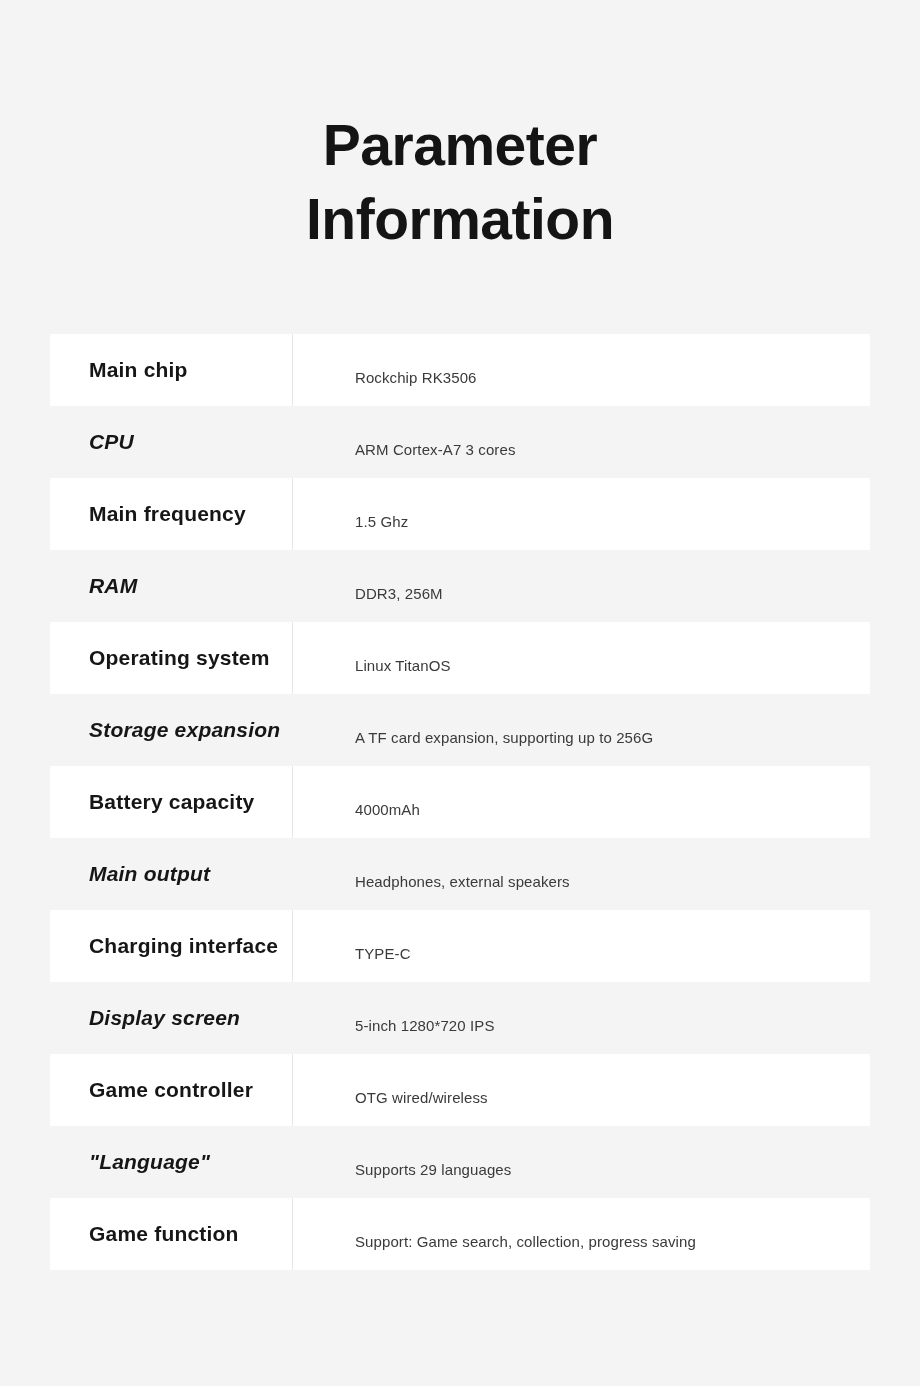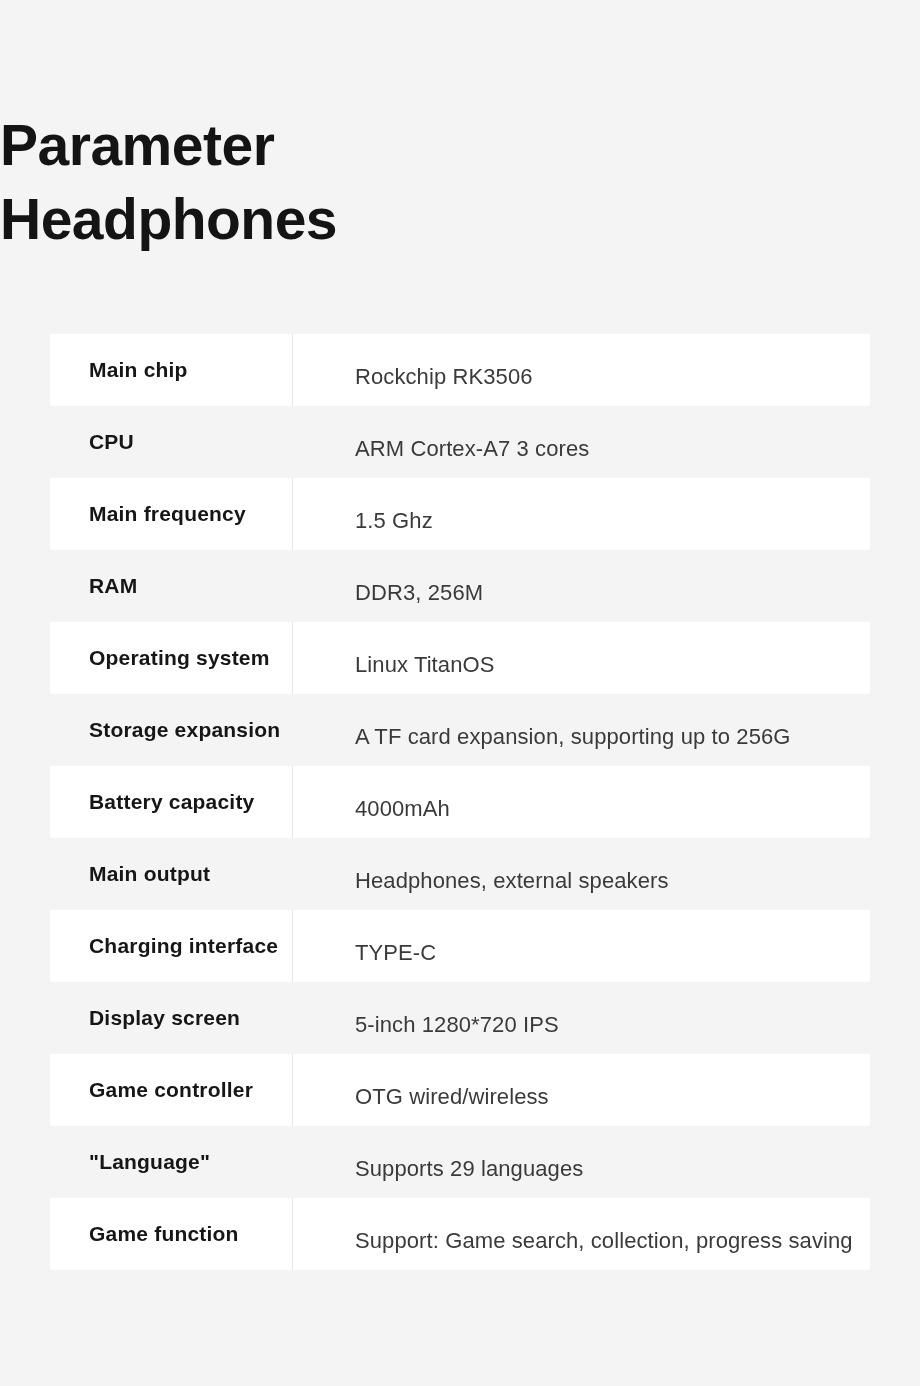--- a/index.html
+++ b/index.html
@@ -15,21 +15,21 @@
     overflow: hidden;
   }
   .page {
     position: relative;
     width: 920px;
     height: 1386px;
     box-sizing: border-box;
   }
   .title-block {
     padding-top: 108px;
-    text-align: left;
+    text-align: center;
   }
   .title-line {
     font-size: 57px;
     font-weight: bold;
     letter-spacing: -0.5px;
     line-height: 1.3;
     color: #141414;
   }
   .spec-table {
     margin: 0 auto;
@@ -57,48 +57,49 @@
     font-size: 21px;
     font-weight: bold;
     color: #161616;
     letter-spacing: 0.2px;
     white-space: nowrap;
   }
   .cell-value {
     flex: 1;
     box-sizing: border-box;
     padding-left: 62px;
-    font-size: 22px;
+    font-size: 15px;
     color: #3a3a3a;
     letter-spacing: 0.1px;
     white-space: nowrap;
   }
   .spec-row.odd .cell-label {
     border-right: 1px solid #e6e6e6;
     height: 72px;
     display: flex;
     align-items: center;
   }
   .spec-row.even .cell-label {
     height: 72px;
     display: flex;
     align-items: center;
+    font-style: italic;
   }
   
   .spec-row.even .cell-label { align-items: center; }
   .shift-down { position: relative; top: 7px; }
 </style>
 </head>
 <body>
 
 <div class="page">
 
   <div class="title-block">
     <div class="title-line">Parameter</div>
-    <div class="title-line">Headphones</div>
+    <div class="title-line">Information</div>
   </div>
 
   <div class="spec-table" id="spec-table">
       <div class="spec-row odd">
         <div class="cell-label">Main chip</div>
         <div class="cell-value shift-down">Rockchip   RK3506</div>
       </div>
       <div class="spec-row even">
         <div class="cell-label">CPU</div>
         <div class="cell-value shift-down">ARM Cortex-A7 3 cores</div>

